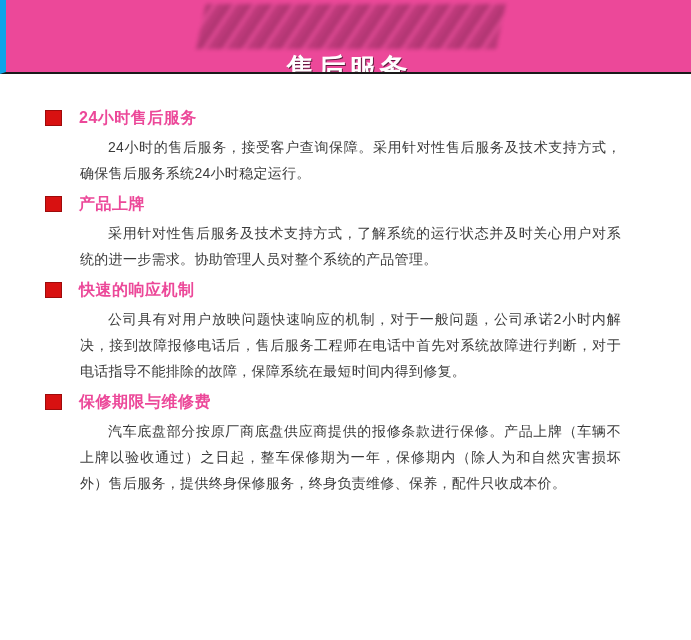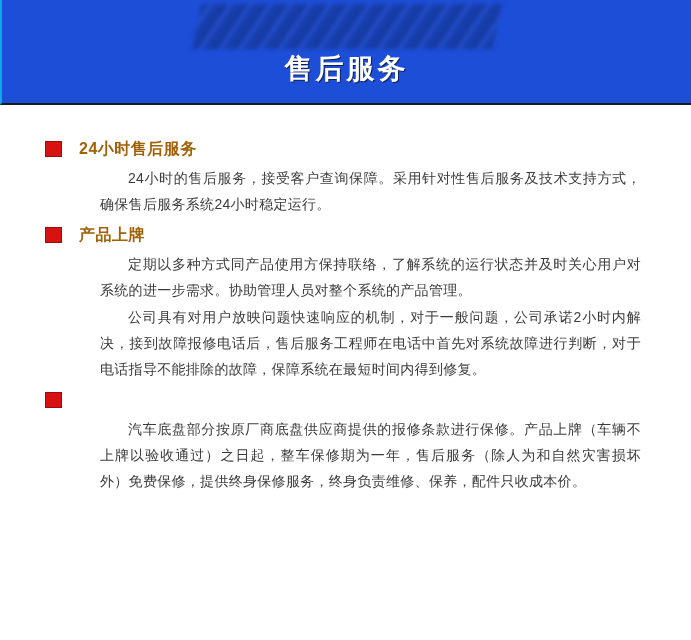--- a/index.html
+++ b/index.html
@@ -7,23 +7,23 @@
     width: 691px; height: 640px;
     background: #ffffff;
     font-family: "Liberation Sans", "DejaVu Sans", sans-serif;
     overflow: hidden;
   }
   .page { width: 691px; height: 640px; background: #ffffff; }
 
   
   .banner {
     position: relative;
-    width: 691px; height: 105px;
-    background: #1d4ed8;
-    border-left: 2px solid #0ea5e9;
+    width: 691px; height: 74px;
+    background: #ec4899;
+    border-left: 6px solid #0ea5e9;
     border-bottom: 2px solid #1a1a1a;
     overflow: hidden;
   }
   .banner-watermark {
     position: absolute;
     left: 195px; top: 4px;
     width: 300px; height: 45px;
     background: repeating-linear-gradient(
       115deg,
       rgba(0,0,0,0.55) 0 6px,
@@ -60,25 +60,25 @@
   .bullet {
     width: 17px; height: 16px;
     background: #d81111;
     border: 1px solid #9e0b0b;
     margin-right: 17px;
     flex: 0 0 auto;
   }
   .section-heading {
     font-size: 16px;
     font-weight: bold;
-    color: #a16207;
+    color: #ec4899;
     letter-spacing: 0.5px;
   }
   .section-body {
-    margin-left: 55px;
+    margin-left: 35px;
     width: 541px;
   }
   .section-body p {
     font-size: 14px;
     line-height: 26px;
     color: #3b3b3b;
     text-align: justify;
     text-indent: 2em;
     letter-spacing: 0.3px;
   }
@@ -103,31 +103,36 @@
         <div class="section-body">
           <p>24小时的售后服务，接受客户查询保障。采用针对性售后服务及技术支持方式，确保售后服务系统24小时稳定运行。</p>
         </div>
       </section>
       <section class="section">
         <div class="section-heading-row">
           <span class="bullet"></span>
           <h2 class="section-heading">产品上牌</h2>
         </div>
         <div class="section-body">
-          <p>定期以多种方式同产品使用方保持联络，了解系统的运行状态并及时关心用户对系统的进一步需求。协助管理人员对整个系统的产品管理。</p>
+          <p>采用针对性售后服务及技术支持方式，了解系统的运行状态并及时关心用户对系统的进一步需求。协助管理人员对整个系统的产品管理。</p>
         </div>
       </section>
       <section class="section">
+        <div class="section-heading-row">
+          <span class="bullet"></span>
+          <h2 class="section-heading">快速的响应机制</h2>
+        </div>
         <div class="section-body">
           <p>公司具有对用户放映问题快速响应的机制，对于一般问题，公司承诺2小时内解决，接到故障报修电话后，售后服务工程师在电话中首先对系统故障进行判断，对于电话指导不能排除的故障，保障系统在最短时间内得到修复。</p>
         </div>
       </section>
       <section class="section">
         <div class="section-heading-row">
           <span class="bullet"></span>
+          <h2 class="section-heading">保修期限与维修费</h2>
         </div>
         <div class="section-body">
-          <p>汽车底盘部分按原厂商底盘供应商提供的报修条款进行保修。产品上牌（车辆不上牌以验收通过）之日起，整车保修期为一年，售后服务（除人为和自然灾害损坏外）免费保修，提供终身保修服务，终身负责维修、保养，配件只收成本价。</p>
+          <p>汽车底盘部分按原厂商底盘供应商提供的报修条款进行保修。产品上牌（车辆不上牌以验收通过）之日起，整车保修期为一年，保修期内（除人为和自然灾害损坏外）售后服务，提供终身保修服务，终身负责维修、保养，配件只收成本价。</p>
         </div>
       </section>
     </main>
 
 </div>
 
 </body></html>

